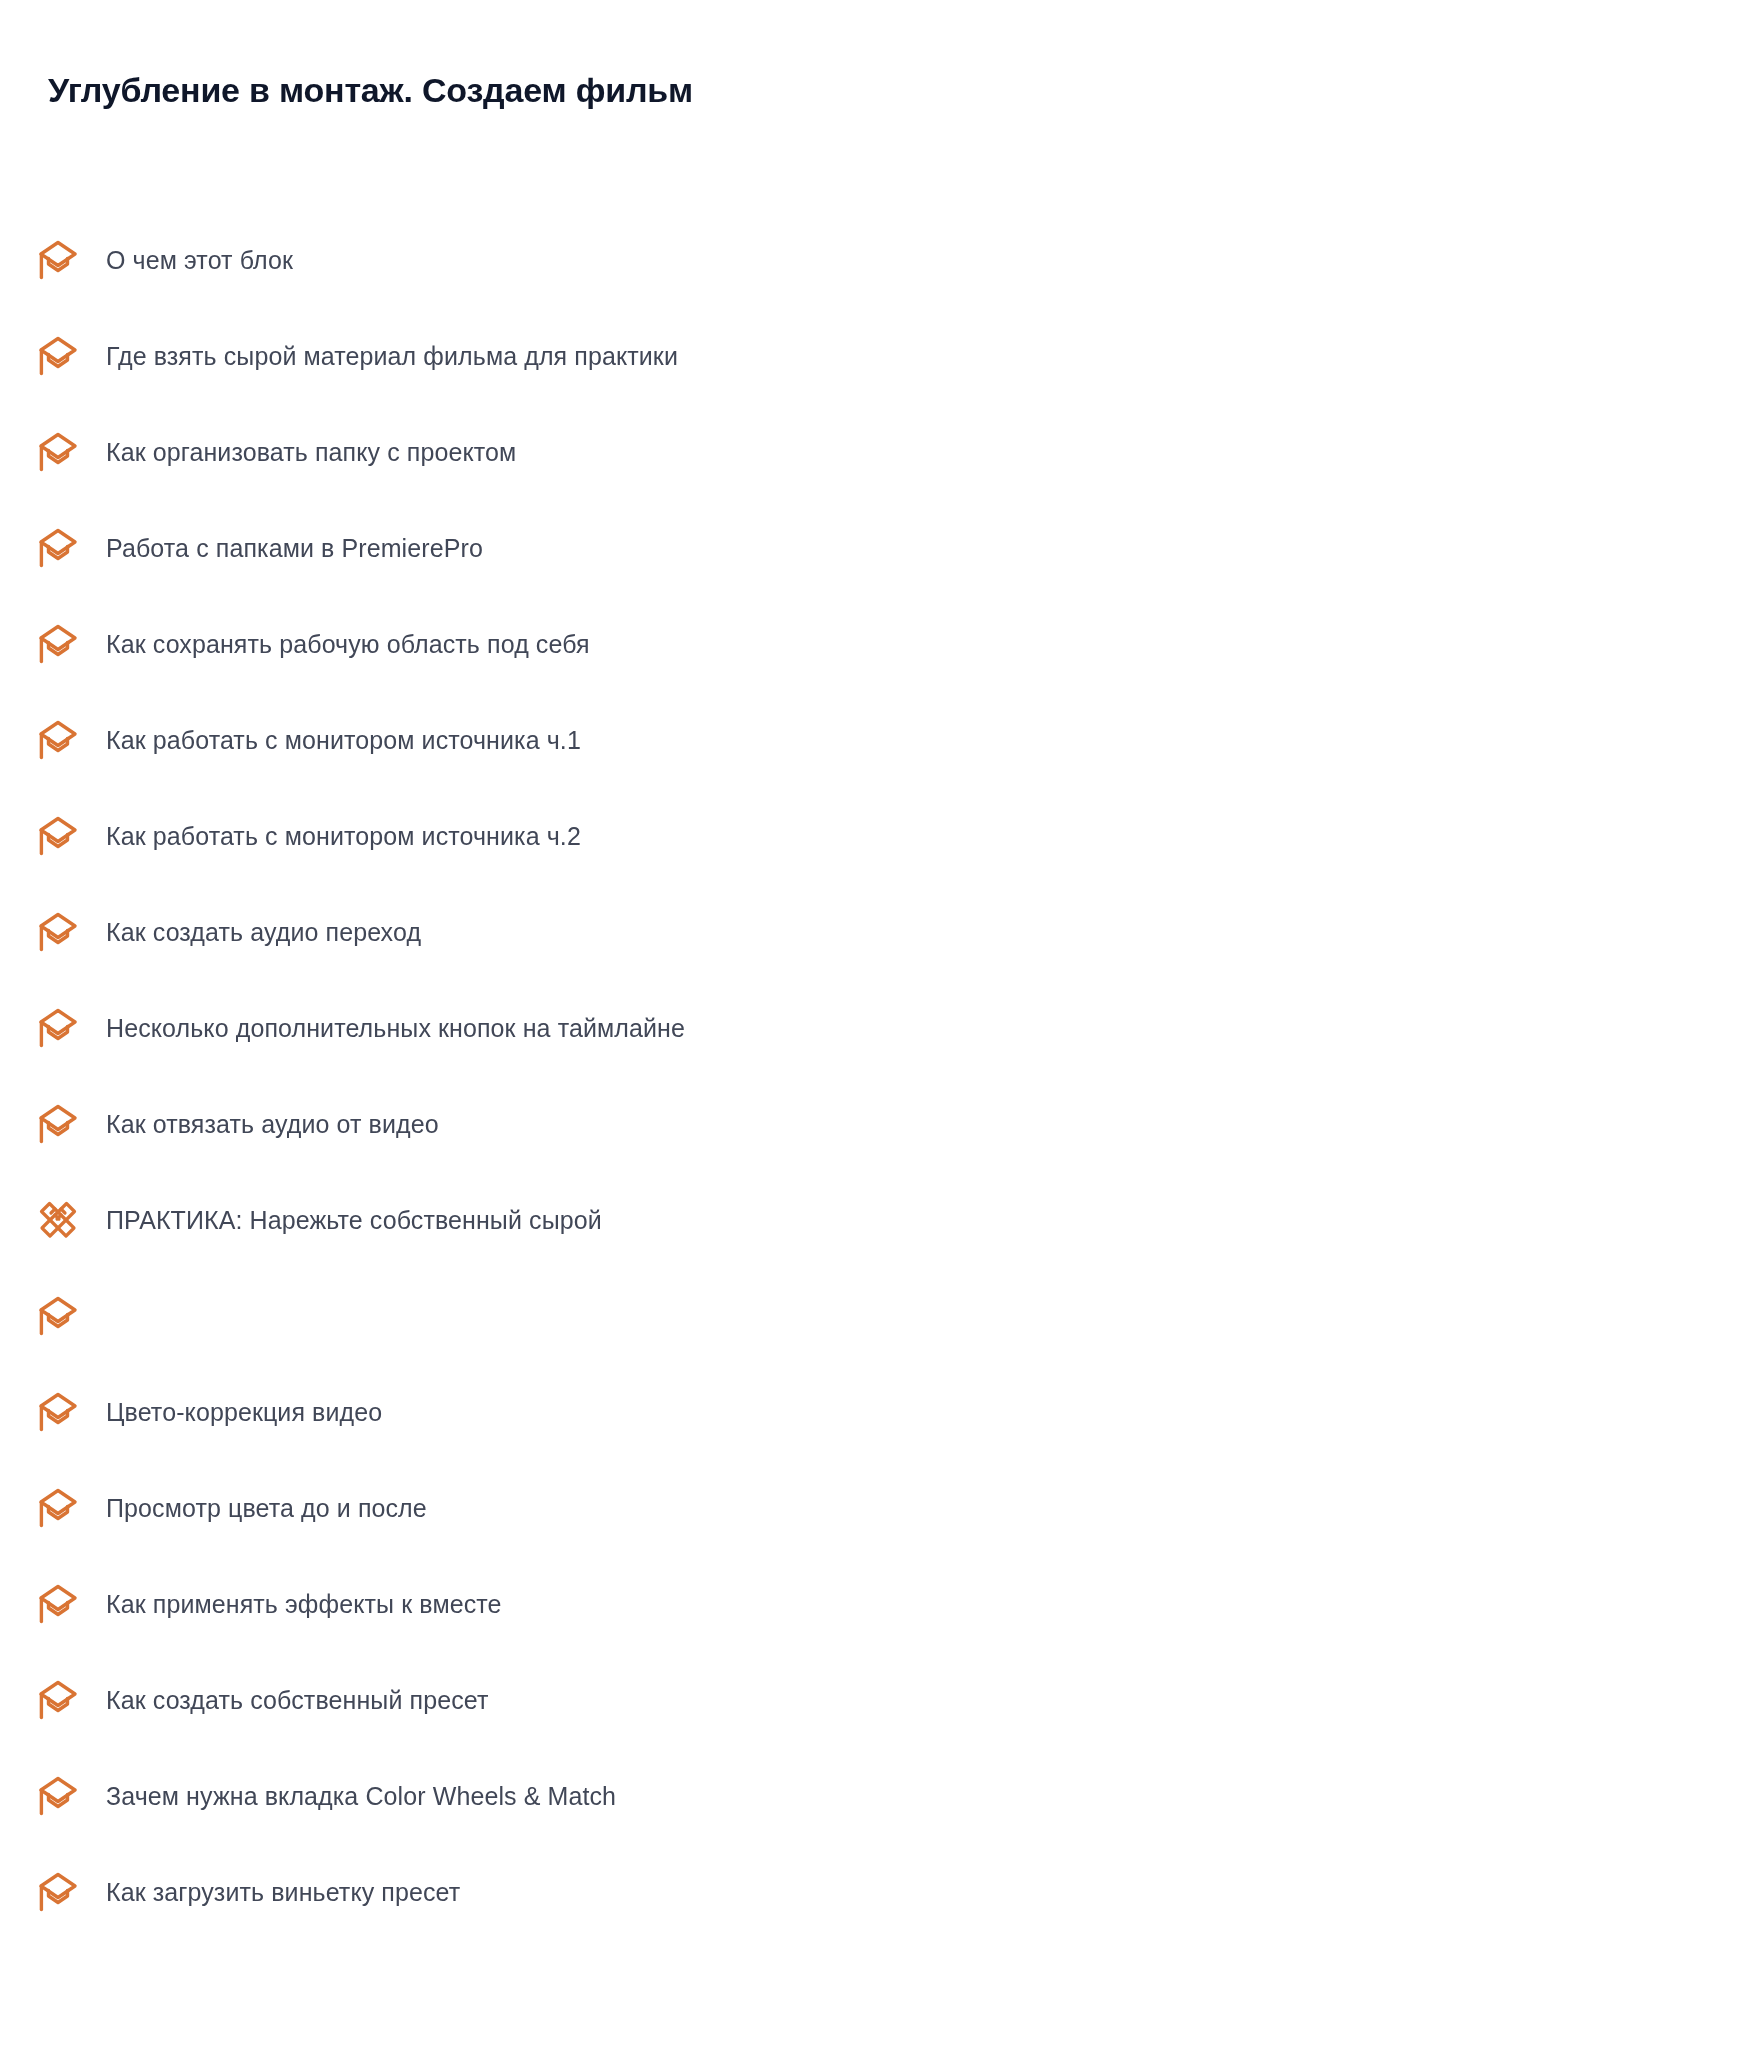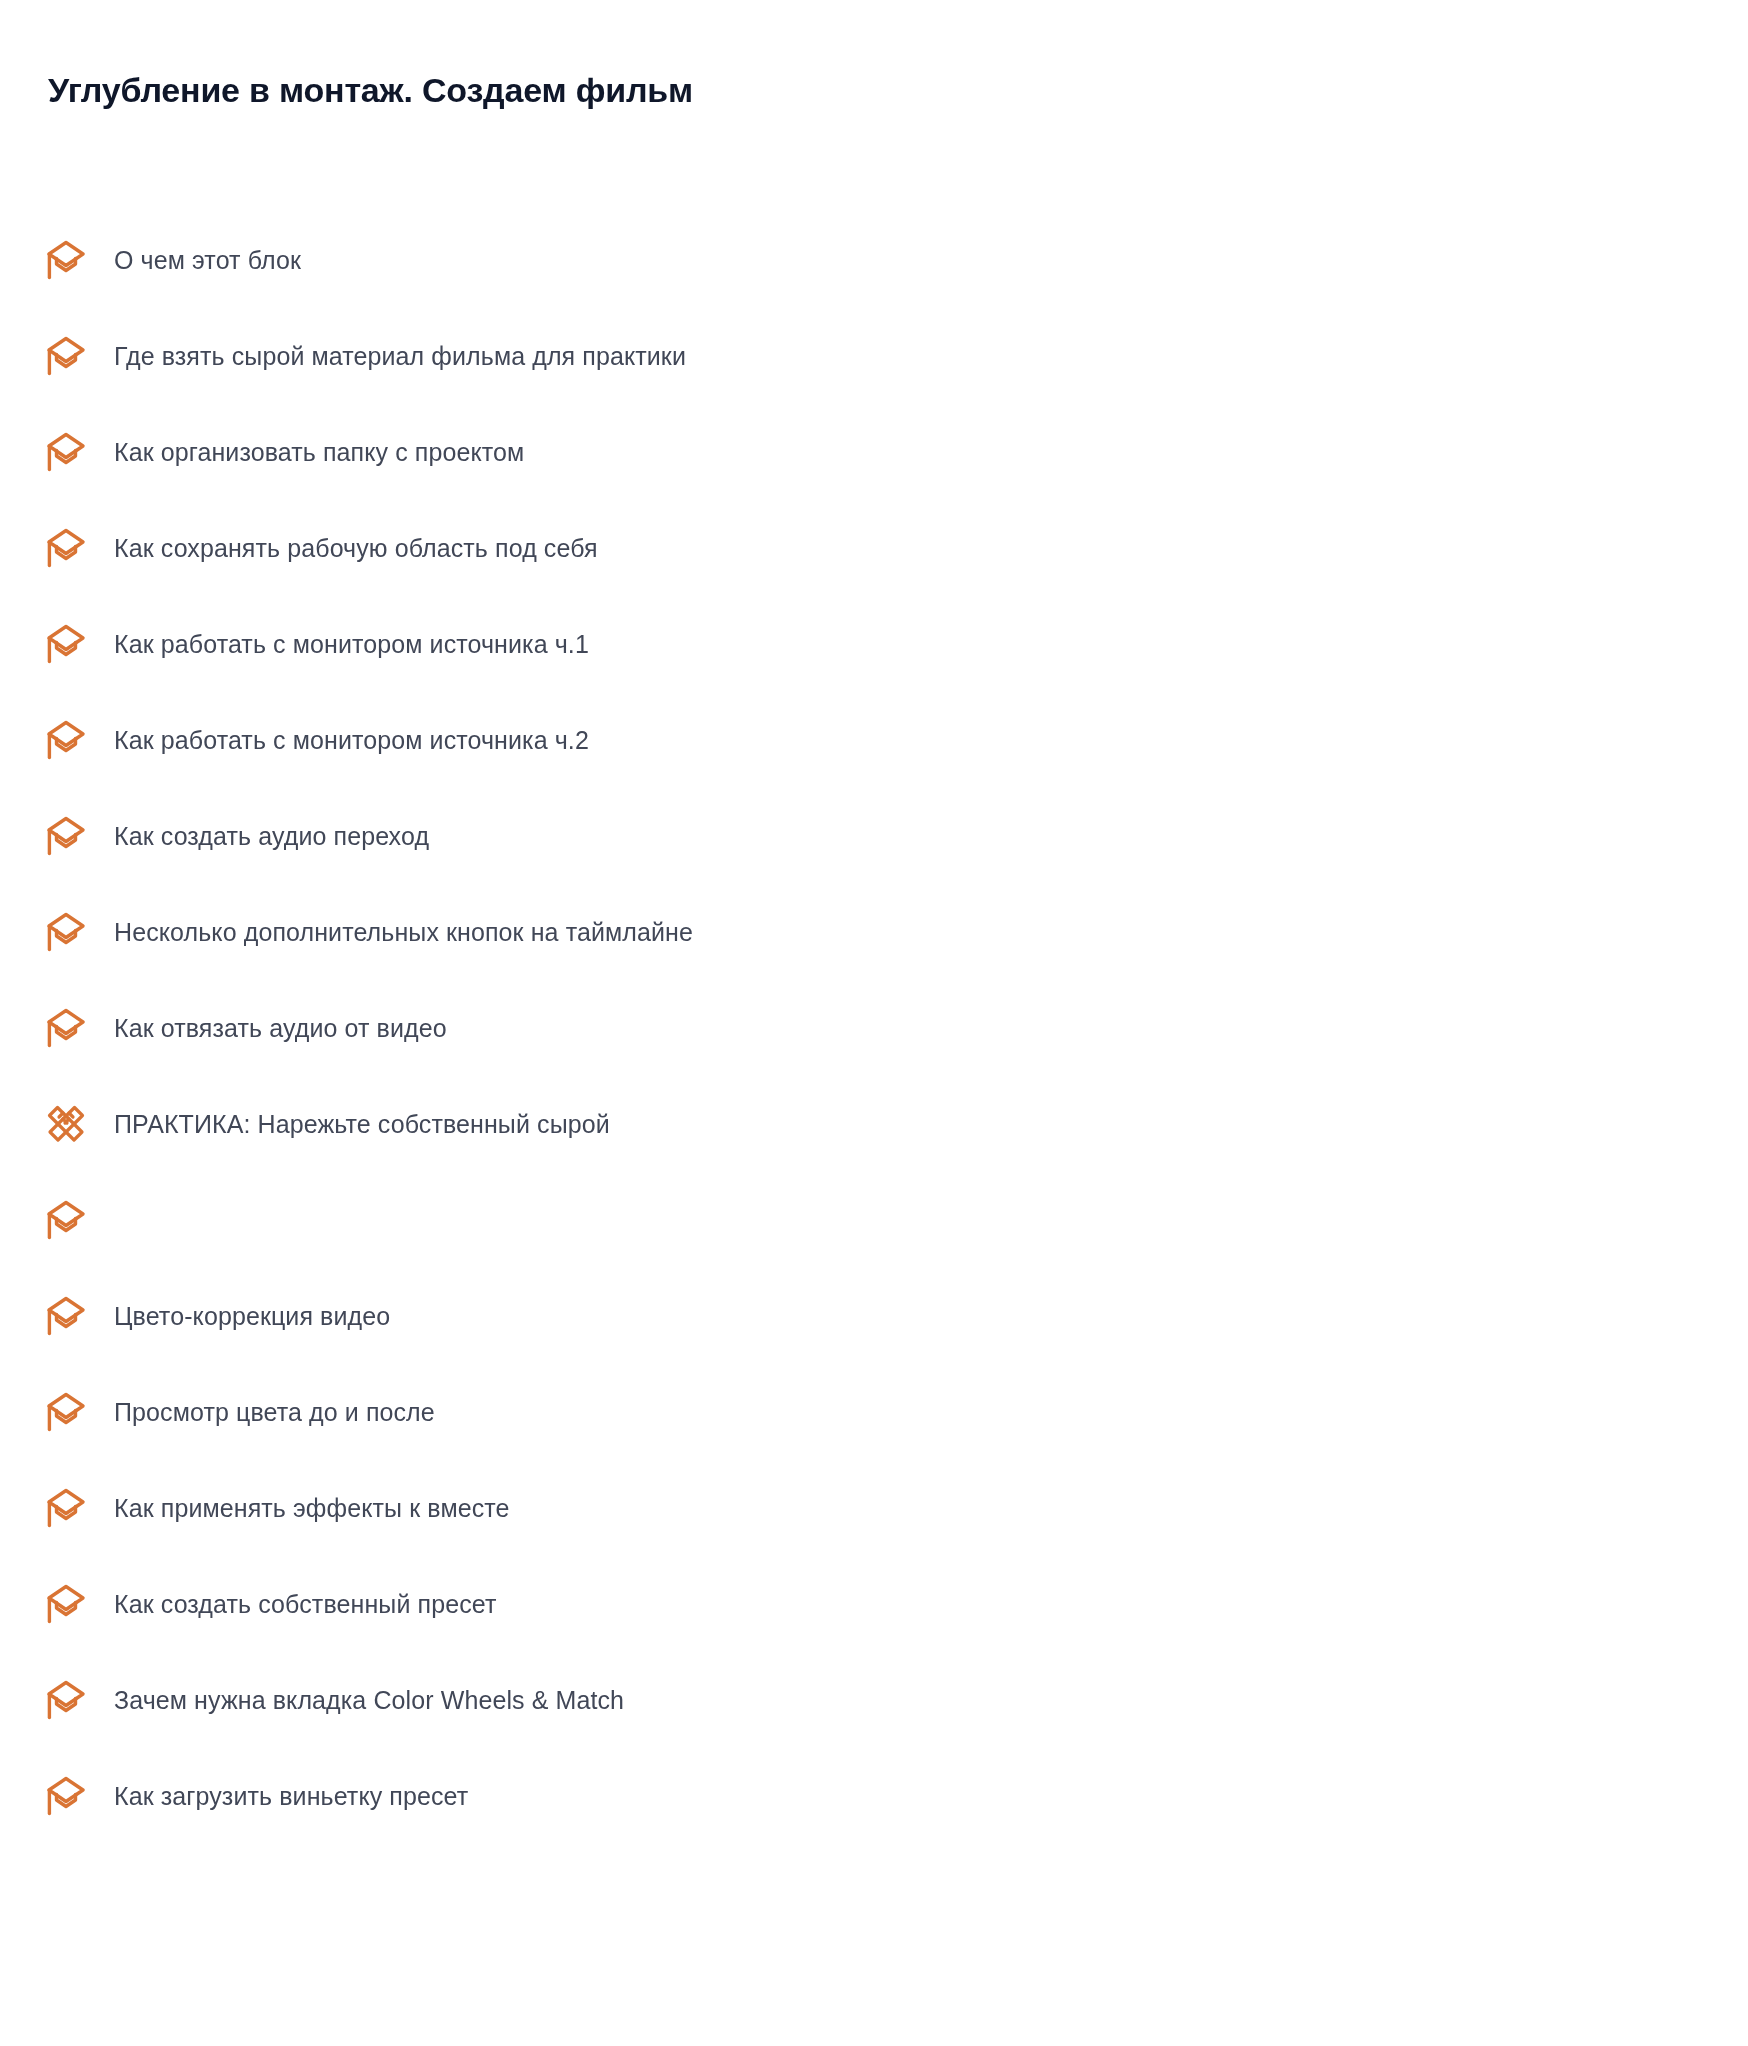--- a/index.html
+++ b/index.html
@@ -44,21 +44,21 @@
     margin: 0;
     padding: 0;
     list-style: none;
   }
 
   .lesson-item {
     position: relative;
     height: 96px;
     display: flex;
     align-items: center;
-    padding-left: 40px;
+    padding-left: 32px;
     box-sizing: border-box;
   }
 
   .lesson-icon {
     flex: 0 0 auto;
     width: 52px;
     height: 52px;
     display: flex;
     align-items: center;
     justify-content: center;
@@ -119,20 +119,30 @@
         <span class="lesson-label">Как организовать папку с проектом</span>
       </li>
       <li class="lesson-item">
         <span class="lesson-icon">
   <svg viewBox="0 0 46 46" fill="none" xmlns="http://www.w3.org/2000/svg">
     <path d="M23 5.5 L40 17 L23 28.5 L6 17 Z" stroke="#d97434" stroke-width="3.4" stroke-linejoin="round" fill="none"></path>
     <path d="M13.5 21.5 L13.5 27 L23 33.5 L32.5 27 L32.5 21.5" stroke="#d97434" stroke-width="3.4" stroke-linejoin="round" stroke-linecap="round" fill="none"></path>
     <path d="M6.4 17.2 L6.4 40.5" stroke="#d97434" stroke-width="3.4" stroke-linecap="round"></path>
   </svg>
         </span>
+        <span class="lesson-label">Работа с папками в PremierePro</span>
+      </li>
+      <li class="lesson-item">
+        <span class="lesson-icon">
+  <svg viewBox="0 0 46 46" fill="none" xmlns="http://www.w3.org/2000/svg">
+    <path d="M23 5.5 L40 17 L23 28.5 L6 17 Z" stroke="#d97434" stroke-width="3.4" stroke-linejoin="round" fill="none"></path>
+    <path d="M13.5 21.5 L13.5 27 L23 33.5 L32.5 27 L32.5 21.5" stroke="#d97434" stroke-width="3.4" stroke-linejoin="round" stroke-linecap="round" fill="none"></path>
+    <path d="M6.4 17.2 L6.4 40.5" stroke="#d97434" stroke-width="3.4" stroke-linecap="round"></path>
+  </svg>
+        </span>
         <span class="lesson-label">Как сохранять рабочую область под себя</span>
       </li>
       <li class="lesson-item">
         <span class="lesson-icon">
   <svg viewBox="0 0 46 46" fill="none" xmlns="http://www.w3.org/2000/svg">
     <path d="M23 5.5 L40 17 L23 28.5 L6 17 Z" stroke="#d97434" stroke-width="3.4" stroke-linejoin="round" fill="none"></path>
     <path d="M13.5 21.5 L13.5 27 L23 33.5 L32.5 27 L32.5 21.5" stroke="#d97434" stroke-width="3.4" stroke-linejoin="round" stroke-linecap="round" fill="none"></path>
     <path d="M6.4 17.2 L6.4 40.5" stroke="#d97434" stroke-width="3.4" stroke-linecap="round"></path>
   </svg>
         </span>

